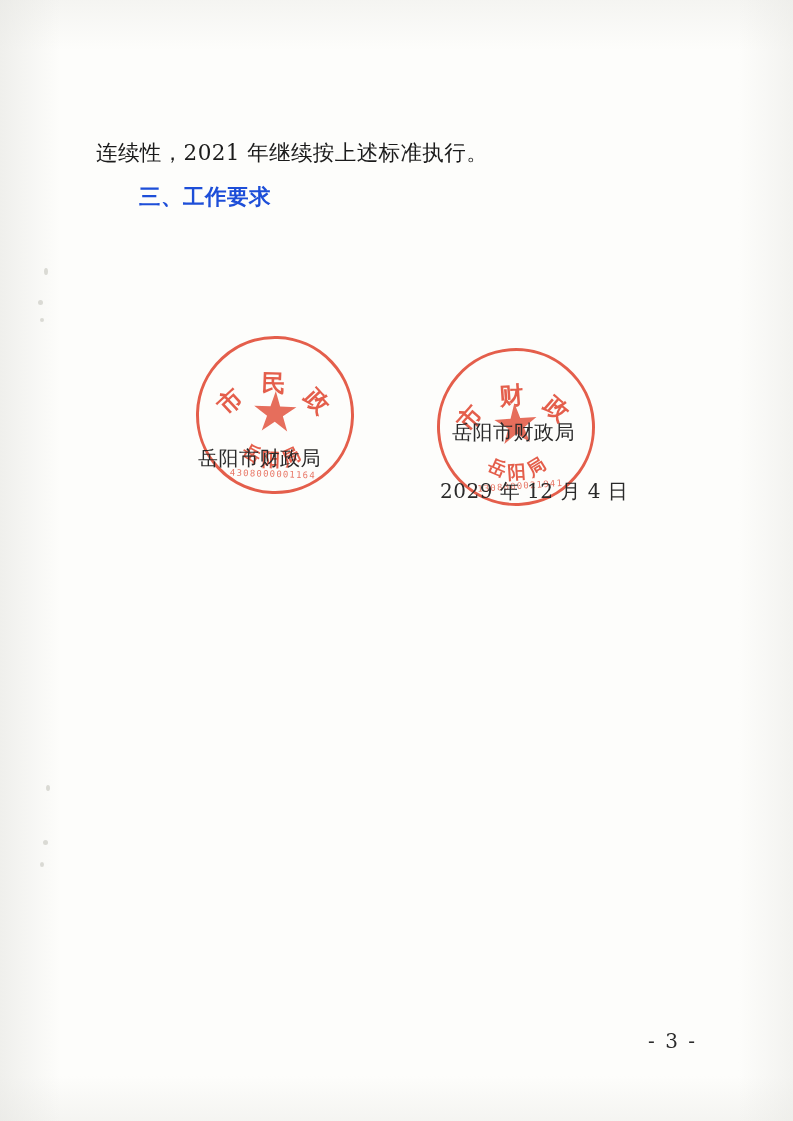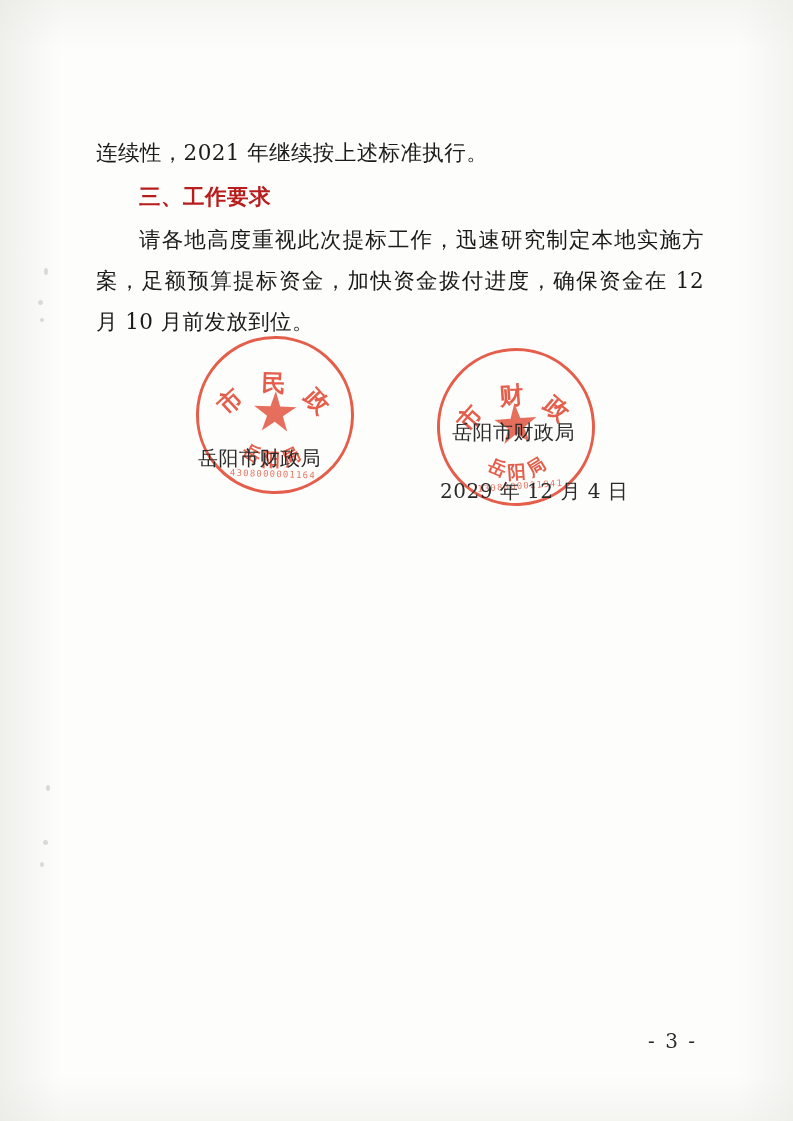--- a/index.html
+++ b/index.html
@@ -49,21 +49,21 @@
     text-align: justify;
     margin: 0 0 1px 0;
     font-family: "DejaVu Serif", "Liberation Serif", serif;
   }
   .para.indent {
     text-indent: 43px;
   }
   .heading {
     font-size: 21.5px;
     line-height: 41px;
-    color: #b91c1c;
+    color: #1d4ed8;
     letter-spacing: .5px;
     font-weight: bold;
     text-indent: 43px;
     margin: 3px 0 2px 0;
     font-family: "DejaVu Sans", "Liberation Sans", sans-serif;
   }
 
   
   .seal {
     position: absolute;
@@ -147,21 +147,20 @@
   <div class="speckle" style="left:44px; top:268px; width:4px; height:7px;"></div>
   <div class="speckle" style="left:38px; top:300px; width:5px; height:5px;"></div>
   <div class="speckle" style="left:40px; top:318px; width:4px; height:4px;"></div>
   <div class="speckle" style="left:46px; top:785px; width:4px; height:6px;"></div>
   <div class="speckle" style="left:43px; top:840px; width:5px; height:5px;"></div>
   <div class="speckle" style="left:40px; top:862px; width:4px; height:5px;"></div>
 
   <div class="doc-body">
     <p class="para">连续性，2021 年继续按上述标准执行。</p>
     <p class="heading">三、工作要求</p>
-    <p class="para indent">请各地高度重视此次提标工作，迅速研究制定本地实施方案，足额预算提标资金，加快资金拨付进度，确保资金在 12 月 10 月前发放到位。</p>
   </div>
 
   <div class="seal" id="seal-civil">
     <svg class="arc-text" viewBox="0 0 158 158">
       <defs>
         <path id="arcTop1" d="M 24,100 A 56,56 0 0 1 134,100" fill="none"></path>
         <path id="arcBot1" d="M 30,92 A 50,50 0 0 0 128,92" fill="none"></path>
       </defs>
       <text font-size="25">
         <textPath href="#arcTop1" startOffset="50%" text-anchor="middle">市 民 政</textPath>

